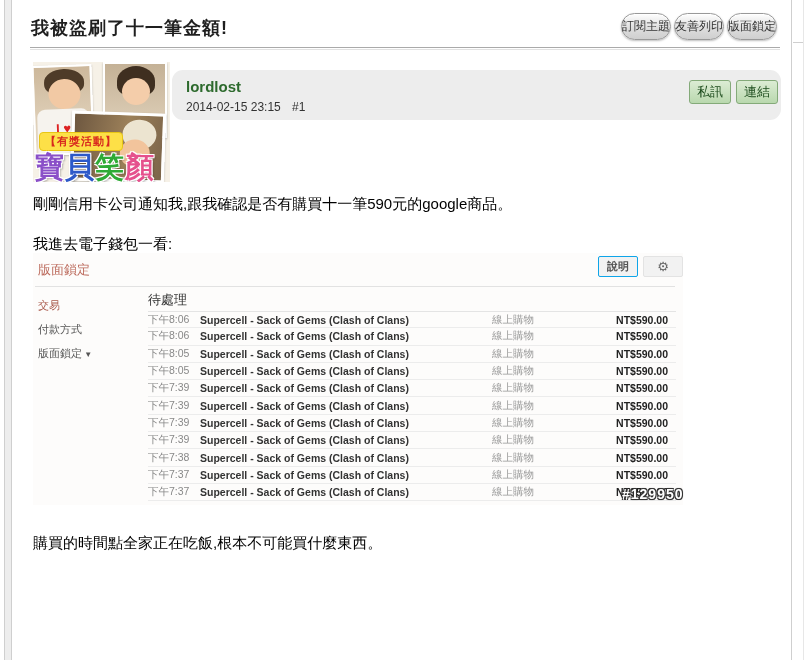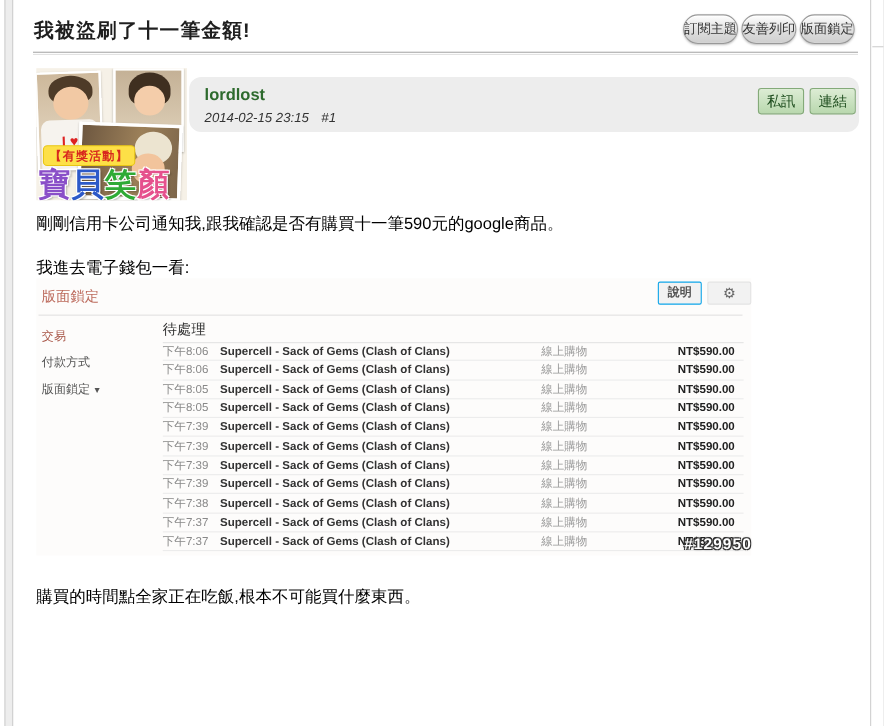--- a/index.html
+++ b/index.html
@@ -35,21 +35,21 @@
   .ph-girl .face { position:absolute; left:17px; top:14px; width:28px; height:27px; background:#f4cdaa; border-radius:50%; }
   .ph-baby { left:38px; top:50px; width:94px; height:70px; background:linear-gradient(100deg,#6d5740,#9c8059 55%,#7c654a); transform:rotate(2deg); border:3px solid #fff; }
   .ph-baby .hat { position:absolute; left:48px; top:4px; width:34px; height:30px; background:#ece4d0; border-radius:50%; }
   .ph-baby .face { position:absolute; left:46px; top:24px; width:30px; height:28px; background:#f2c49c; border-radius:50%; }
   .av-banner { position:absolute; left:6px; top:70px; padding:1px 5px; background:#fde047; border:1px solid #e8c615; border-radius:4px; color:#d8281e; font-size:11px; font-weight:bold; letter-spacing:1px; z-index:3; }
   .av-caption { position:absolute; left:2px; top:86px; z-index:4; font-weight:bold; font-size:29px; letter-spacing:1px;
     text-shadow:-1px -1px 0 #fff,1px -1px 0 #fff,-1px 1px 0 #fff,1px 1px 0 #fff,2px 2px 2px rgba(0,0,0,.25); }
 
   .post-headbar { position:absolute; left:172px; top:70px; width:609px; height:50px; background:#ededed;border-radius:11px; }
   .author-name { position:absolute; left:14px; top:8px; font-size:15px; font-weight:bold; color:#2d6a2d; }
-  .author-meta { position:absolute; left:14px; top:30px; font-size:12px; color:#333;font-style:italic; }
+  .author-meta { position:absolute; left:14px; top:30px; font-size:12px; color:#333; }
   .author-meta .num { margin-left:8px; }
   .head-actions { position:absolute; right:3px; top:10px; display:flex; gap:5px; }
   .gbtn { padding:2px 7px; font-size:13px; color:#1e4d1e; background:linear-gradient(#dcecd4,#b9d8ae); border:1px solid #84aa79; border-radius:3px; cursor:pointer; }
 
   
   .para { position:absolute; left:33px; width:745px; font-size:15px; color:#000; line-height:23px; }
   .p1 { top:192px; }
   .p2 { top:232px; }
   .p3 { top:531px; }
   .p4 { top:577px; }

